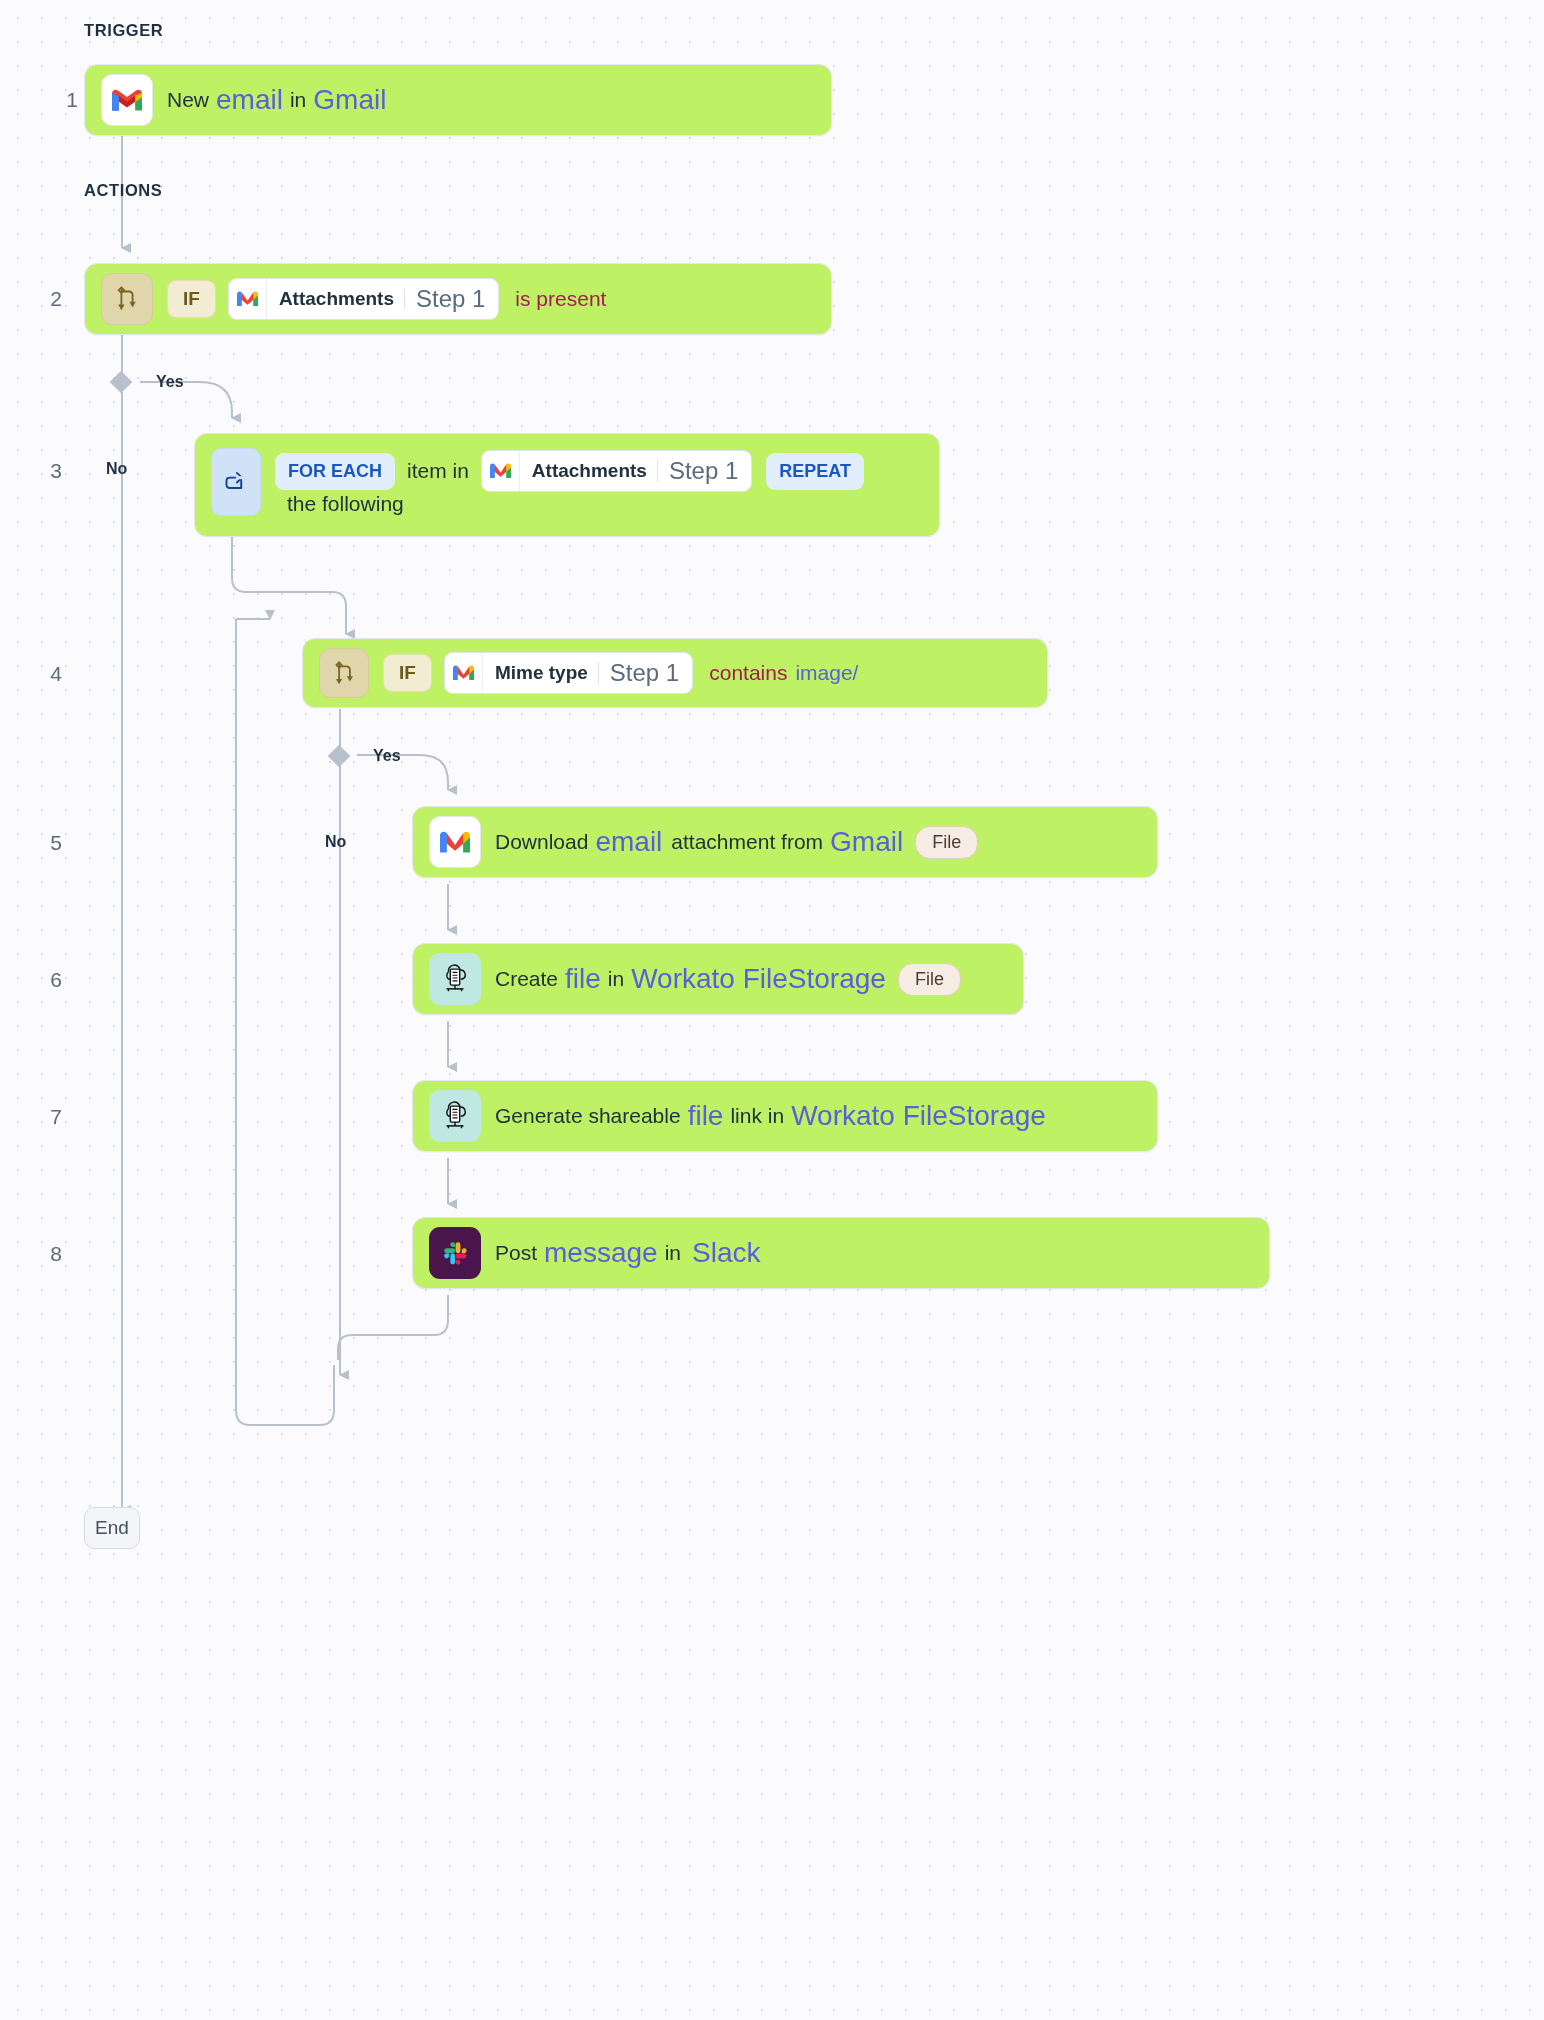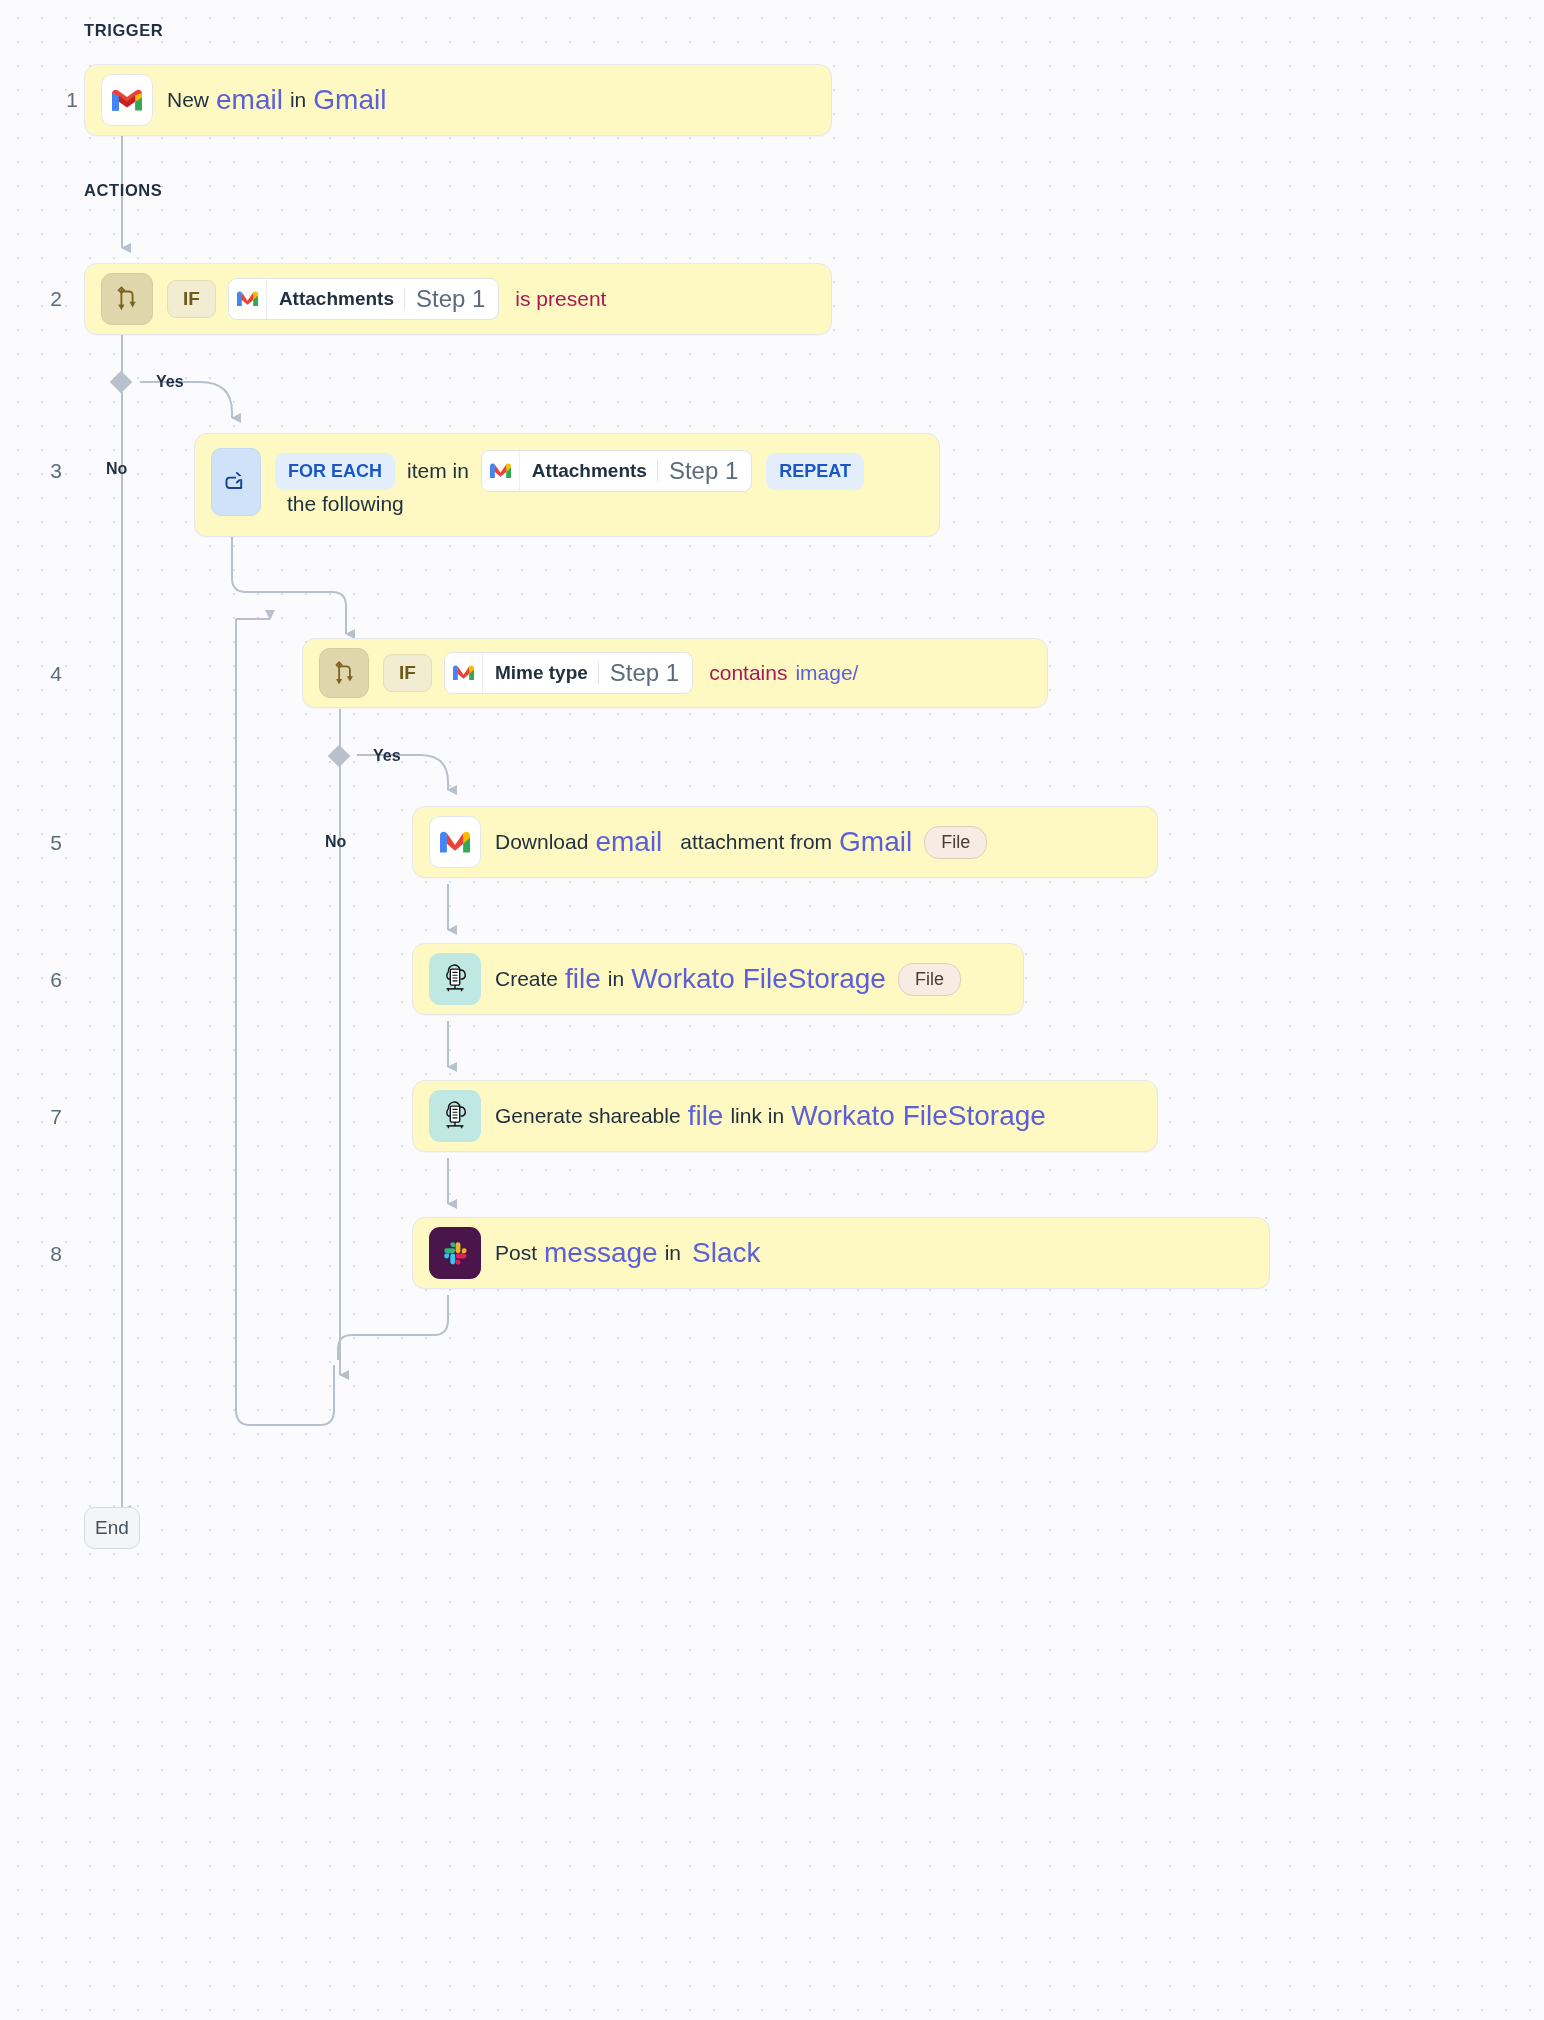--- a/index.html
+++ b/index.html
@@ -30,21 +30,21 @@
     font-size:21px; color:#5b6b7c; font-weight:400;
     text-align:right; width:40px;
   }
   .branch-label {
     position:absolute;
     font-size:16px; font-weight:bold; color:#1f3043;
   }
 
   .card {
     position:absolute;
-    background:#fef9c3;
+    background:#bef264;
     border:1px solid #e4e7ed;
     border-radius:13px;
     display:flex; align-items:center;
     padding:0 16px;
     box-shadow:0 1px 1px rgba(30,40,60,.03);
   }
   .card-inner { display:flex; align-items:center; flex-wrap:wrap; }
 
   .app-icon {
     width:52px; height:52px; border-radius:11px;
@@ -268,21 +268,21 @@
       <rect x="0" y="10" width="11" height="24" fill="#4285F4"></rect>
       <rect x="37" y="10" width="11" height="24" fill="#34A853"></rect>
       <path d="M0,6 A6,6 0 0 1 9,1.5 L11,3 L11,20 L0,10 Z" fill="#4285F4"></path>
       <path d="M48,6 A6,6 0 0 0 39,1.5 L37,3 L37,20 L48,10 Z" fill="#FBBC04"></path>
       <path d="M11,3 L24,22 L37,3 L37,20 L24,31 L11,20 Z" fill="#EA4335"></path>
     </svg>
   </div>
   <div class="card-inner">
     <span class="txt">Download</span>
     <span class="txt-acc" style="margin-left:7px;">email</span>
-    <span class="txt" style="margin-left:18px;">attachment from</span>
+    <span class="txt" style="margin-left:9px;">attachment from</span>
     <span class="txt-acc" style="margin-left:7px;">Gmail</span>
     <span class="file-pill">File</span>
   </div>
 </div>
 
 <div class="step-num" style="left:22px; top:968px;">6</div>
 <div class="card" style="left:412px; top:943px; width:612px; height:72px;">
   <div class="app-icon mint">
     <svg width="32" height="32" viewBox="0 0 34 34">
       <path d="M10,9.5 A6,6 0 0 1 22.5,7.5 A5,5 0 0 1 25,17 L23,17" fill="none" stroke="#111" stroke-width="1.5"></path>

